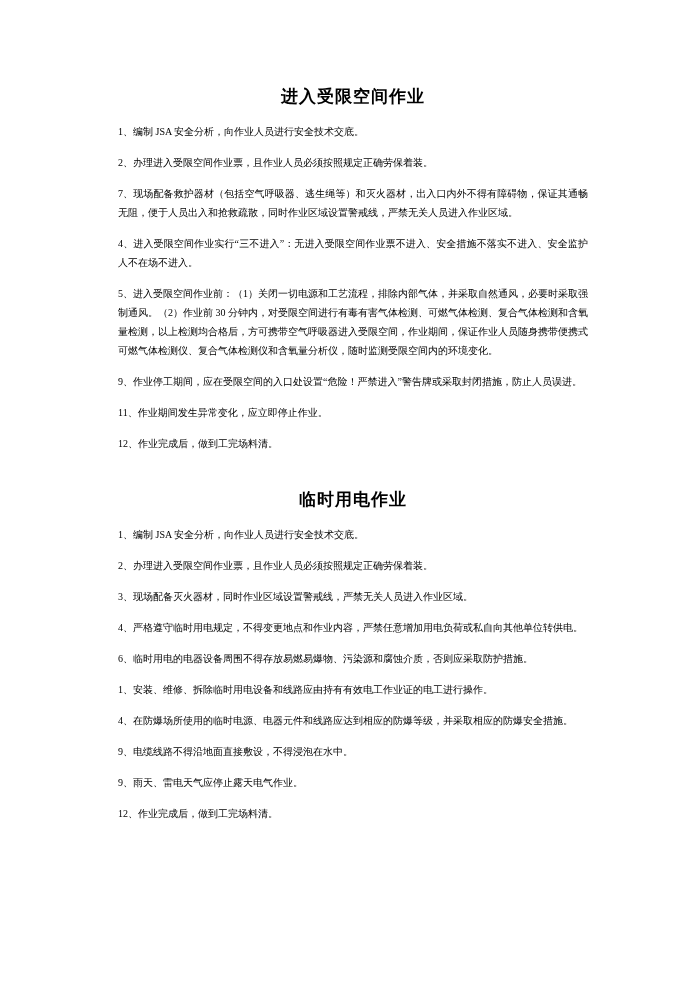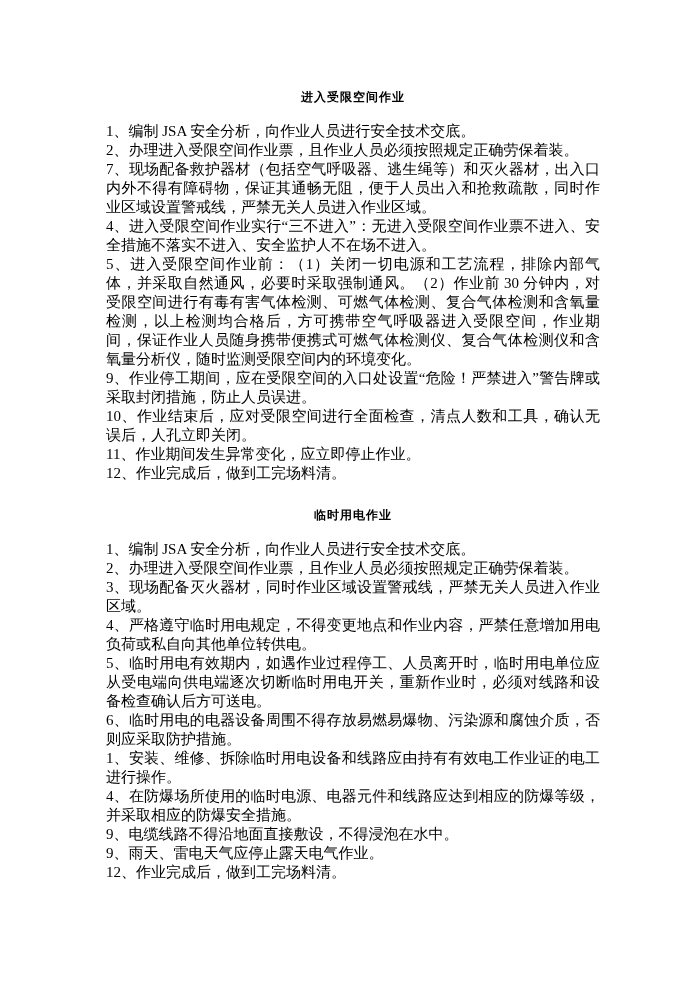--- a/index.html
+++ b/index.html
@@ -15,63 +15,61 @@
     color: #000000;
   }
   .page {
     box-sizing: border-box;
     width: 700px;
     height: 990px;
     padding: 86px 100px 40px 106px;
     background: #ffffff;
   }
   .section-title {
-    font-size: 12px;
+    font-size: 17px;
     font-weight: 700;
     text-align: center;
     margin: 0 0 14px 0;
     line-height: 22px;
     letter-spacing: 1px;
   }
   .section + .section .section-title {
-    margin-top: 21px;
+    margin-top: 36px;
   }
   .item {
-    font-size: 15px;
+    font-size: 10px;
     line-height: 19px;
-    margin: 0;
+    margin: 12px;
     text-align: justify;
     word-break: break-all;
   }
 </style>
 </head>
 <body>
 
 <div class="page">
 
   <div class="section">
     <h1 class="section-title">进入受限空间作业</h1>
     <p class="item">1、编制 JSA 安全分析，向作业人员进行安全技术交底。</p>
     <p class="item">2、办理进入受限空间作业票，且作业人员必须按照规定正确劳保着装。</p>
     <p class="item">7、现场配备救护器材（包括空气呼吸器、逃生绳等）和灭火器材，出入口内外不得有障碍物，保证其通畅无阻，便于人员出入和抢救疏散，同时作业区域设置警戒线，严禁无关人员进入作业区域。</p>
     <p class="item">4、进入受限空间作业实行“三不进入”：无进入受限空间作业票不进入、安全措施不落实不进入、安全监护人不在场不进入。</p>
     <p class="item">5、进入受限空间作业前：（1）关闭一切电源和工艺流程，排除内部气体，并采取自然通风，必要时采取强制通风。（2）作业前 30 分钟内，对受限空间进行有毒有害气体检测、可燃气体检测、复合气体检测和含氧量检测，以上检测均合格后，方可携带空气呼吸器进入受限空间，作业期间，保证作业人员随身携带便携式可燃气体检测仪、复合气体检测仪和含氧量分析仪，随时监测受限空间内的环境变化。</p>
     <p class="item">9、作业停工期间，应在受限空间的入口处设置“危险！严禁进入”警告牌或采取封闭措施，防止人员误进。</p>
-    <p class="item">10、作业结束后，应对受限空间进行全面检查，清点人数和工具，确认无误后，人孔立即关闭。</p>
     <p class="item">11、作业期间发生异常变化，应立即停止作业。</p>
     <p class="item">12、作业完成后，做到工完场料清。</p>
   </div>
 
   <div class="section">
     <h1 class="section-title">临时用电作业</h1>
     <p class="item">1、编制 JSA 安全分析，向作业人员进行安全技术交底。</p>
     <p class="item">2、办理进入受限空间作业票，且作业人员必须按照规定正确劳保着装。</p>
     <p class="item">3、现场配备灭火器材，同时作业区域设置警戒线，严禁无关人员进入作业区域。</p>
     <p class="item">4、严格遵守临时用电规定，不得变更地点和作业内容，严禁任意增加用电负荷或私自向其他单位转供电。</p>
-    <p class="item">5、临时用电有效期内，如遇作业过程停工、人员离开时，临时用电单位应从受电端向供电端逐次切断临时用电开关，重新作业时，必须对线路和设备检查确认后方可送电。</p>
     <p class="item">6、临时用电的电器设备周围不得存放易燃易爆物、污染源和腐蚀介质，否则应采取防护措施。</p>
     <p class="item">1、安装、维修、拆除临时用电设备和线路应由持有有效电工作业证的电工进行操作。</p>
     <p class="item">4、在防爆场所使用的临时电源、电器元件和线路应达到相应的防爆等级，并采取相应的防爆安全措施。</p>
     <p class="item">9、电缆线路不得沿地面直接敷设，不得浸泡在水中。</p>
     <p class="item">9、雨天、雷电天气应停止露天电气作业。</p>
     <p class="item">12、作业完成后，做到工完场料清。</p>
   </div>
 
 </div>
 

